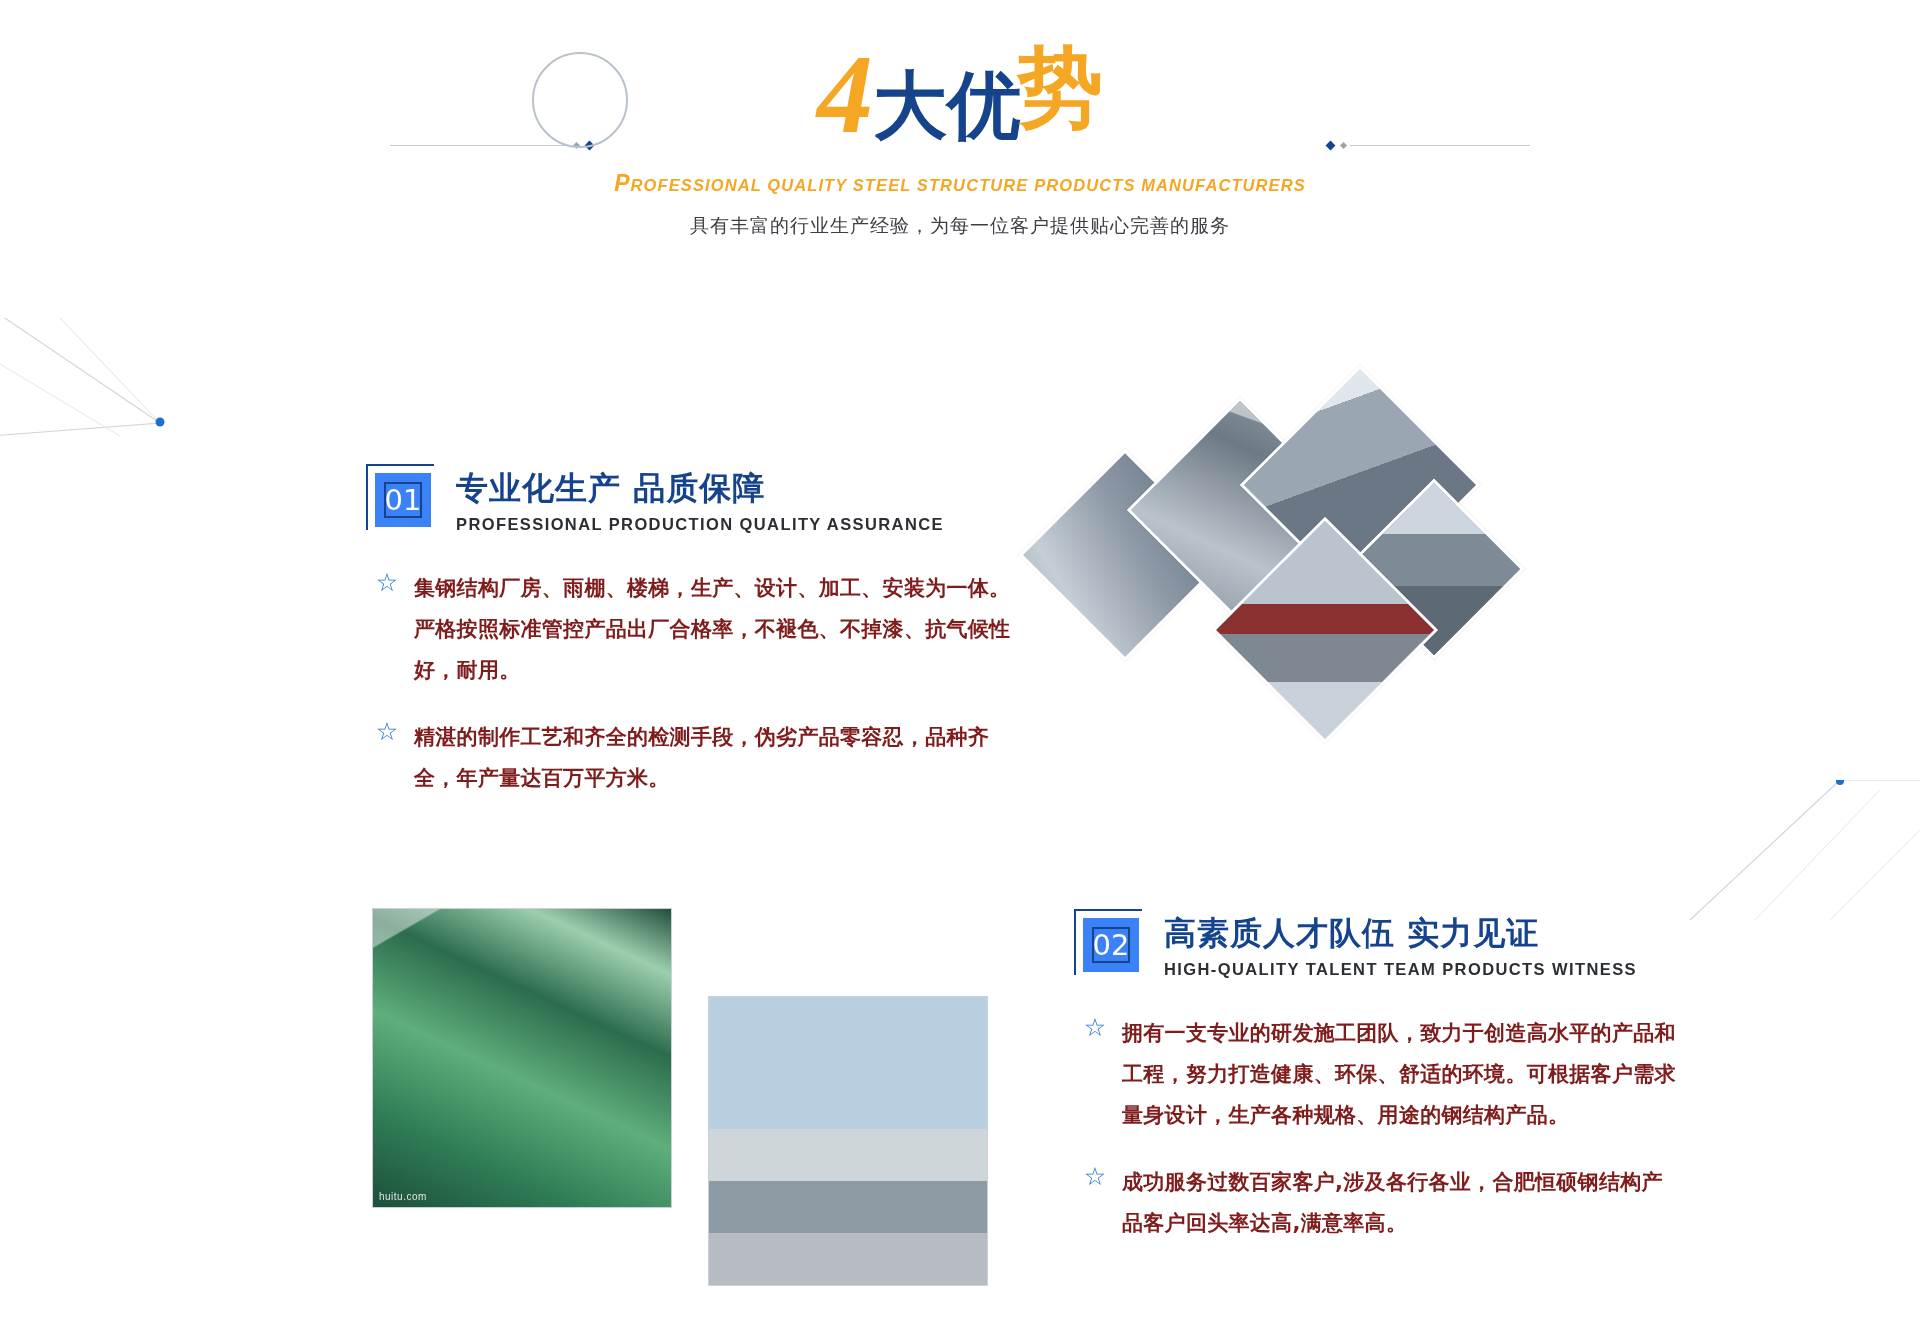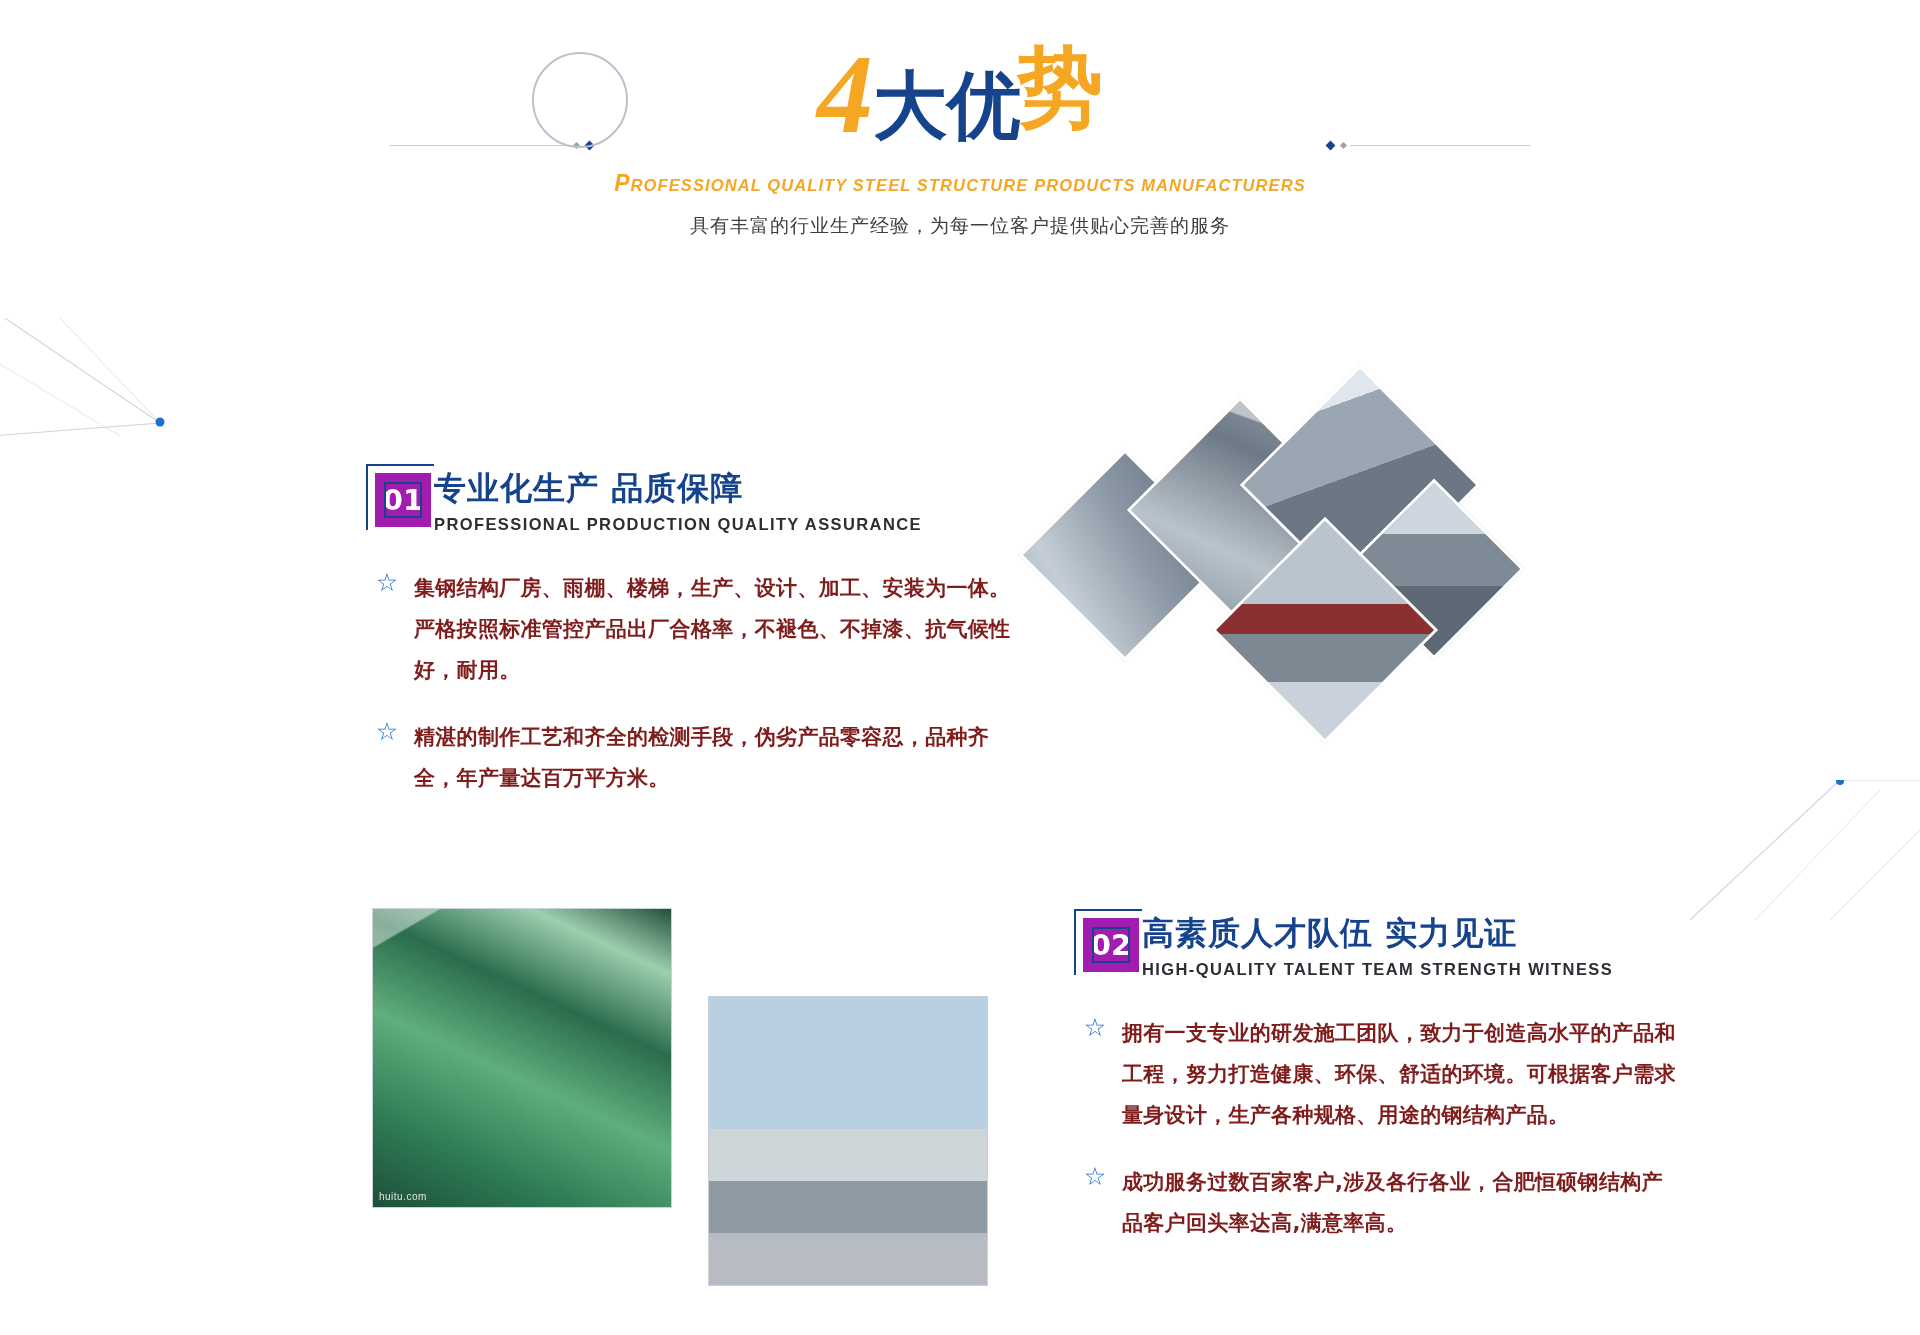--- a/index.html
+++ b/index.html
@@ -134,40 +134,40 @@
   .hdeco.right .dot2 { right: 184px; }
 
   
   .corner-tl { position: absolute; left: 0; top: 318px; width: 260px; height: 120px; }
   .corner-br { position: absolute; right: 0; top: 780px; width: 560px; height: 140px; }
 
   
   .sec-head { display: flex; align-items: flex-start; }
   .num-badge {
     width: 62px; height: 60px;
-    background: #a21caf;
+    background: #3b82f6;
     color: #fff;
     font-family: "DejaVu Sans", sans-serif;
-    font-size: 29px; font-weight: bold;
+    font-size: 29px; font-weight: normal;
     display: flex; align-items: center; justify-content: center;
     border: 3px solid #ffffff;
     outline: 2px solid #16448c;
     outline-offset: -14px;
     position: relative;
   }
   .num-badge::after {
     content: "";
     position: absolute;
     left: -9px; top: -9px;
     width: 66px; height: 64px;
     border: 2px solid #16448c;
     border-right: none;
     border-bottom: none;
   }
-  .head-texts { }
+  .head-texts { margin-left: 22px; }
   .head-cn {
     font-family: "DejaVu Sans", sans-serif;
     font-size: 32px; font-weight: bold;
     color: #16448c;
     letter-spacing: 1px;
     line-height: 1.15;
   }
   .head-en {
     margin-top: 8px;
     font-size: 16.5px;
@@ -350,21 +350,21 @@
   <div class="photo-frame ph-glass" style="left:372px; top:908px; width:300px; height:300px;">
     <div class="wm">huitu.com</div>
   </div>
   <div class="photo-frame ph-tent" style="left:708px; top:996px; width:280px; height:290px;"></div>
 
   <div class="sec02">
     <div class="sec-head">
       <div class="num-badge">02</div>
       <div class="head-texts">
         <div class="head-cn">高素质人才队伍 实力见证</div>
-        <div class="head-en">HIGH-QUALITY TALENT TEAM STRENGTH WITNESS</div>
+        <div class="head-en">HIGH-QUALITY TALENT TEAM PRODUCTS WITNESS</div>
       </div>
     </div>
     <div class="bullet-list">
       <div class="bullet">
         <div class="star-icon">☆</div>
         <div class="bullet-text">拥有一支专业的研发施工团队，致力于创造高水平的产品和工程，努力打造健康、环保、舒适的环境。可根据客户需求量身设计，生产各种规格、用途的钢结构产品。</div>
       </div>
       <div class="bullet">
         <div class="star-icon">☆</div>
         <div class="bullet-text">成功服务过数百家客户,涉及各行各业，合肥恒硕钢结构产品客户回头率达高,满意率高。</div>

